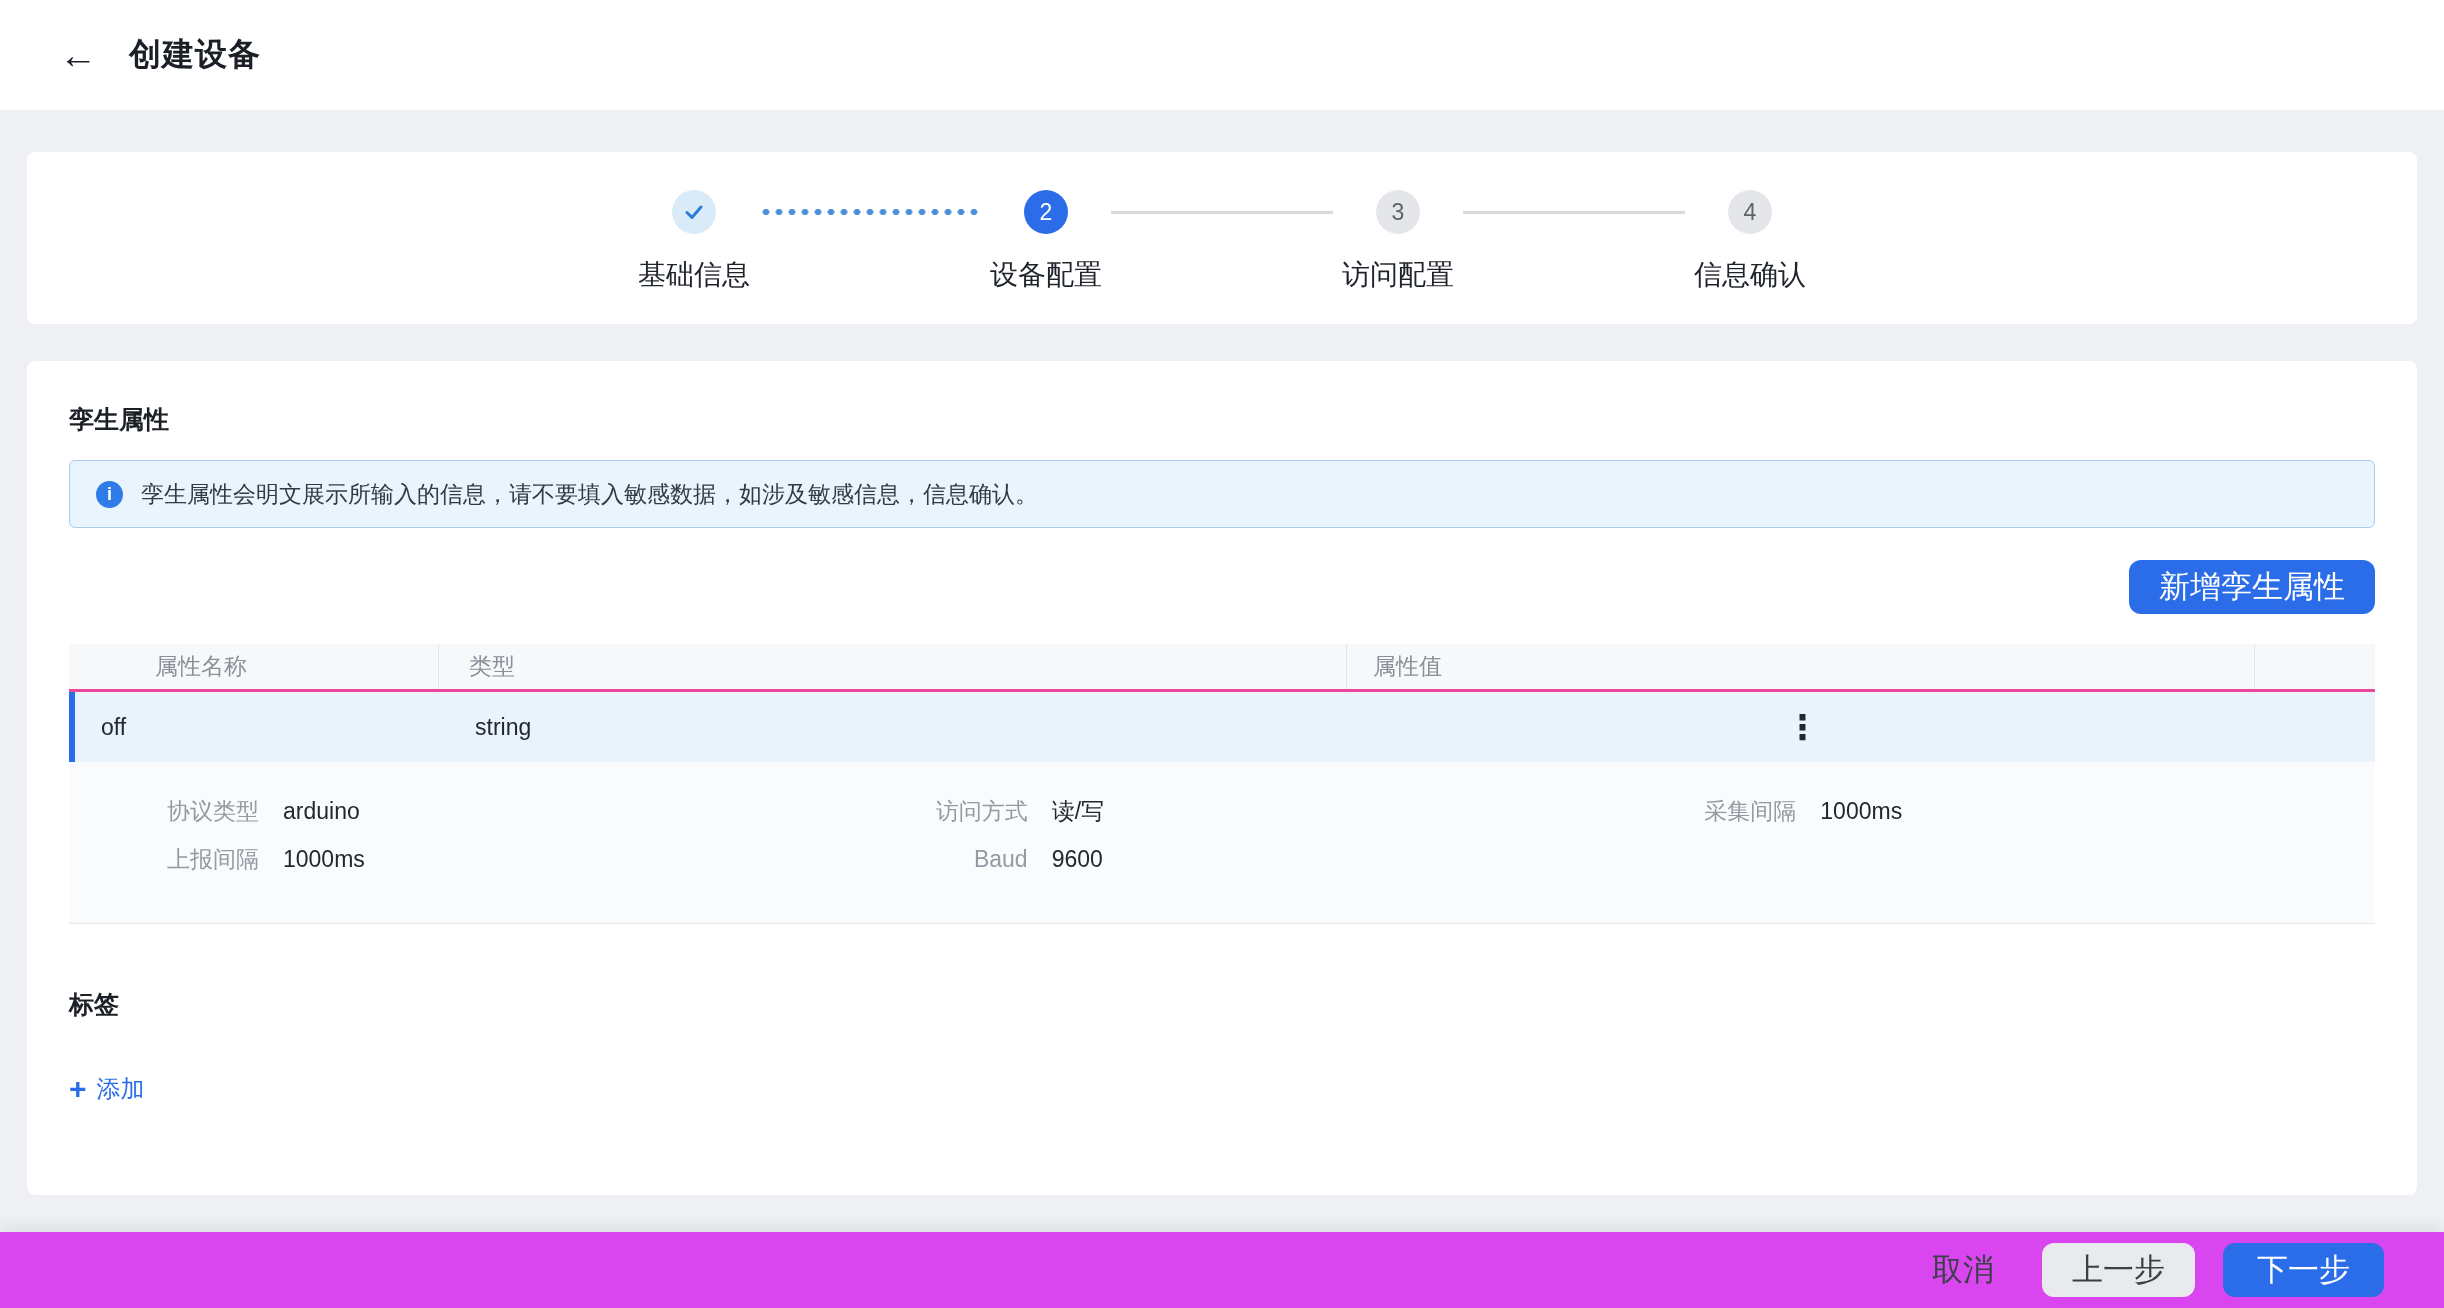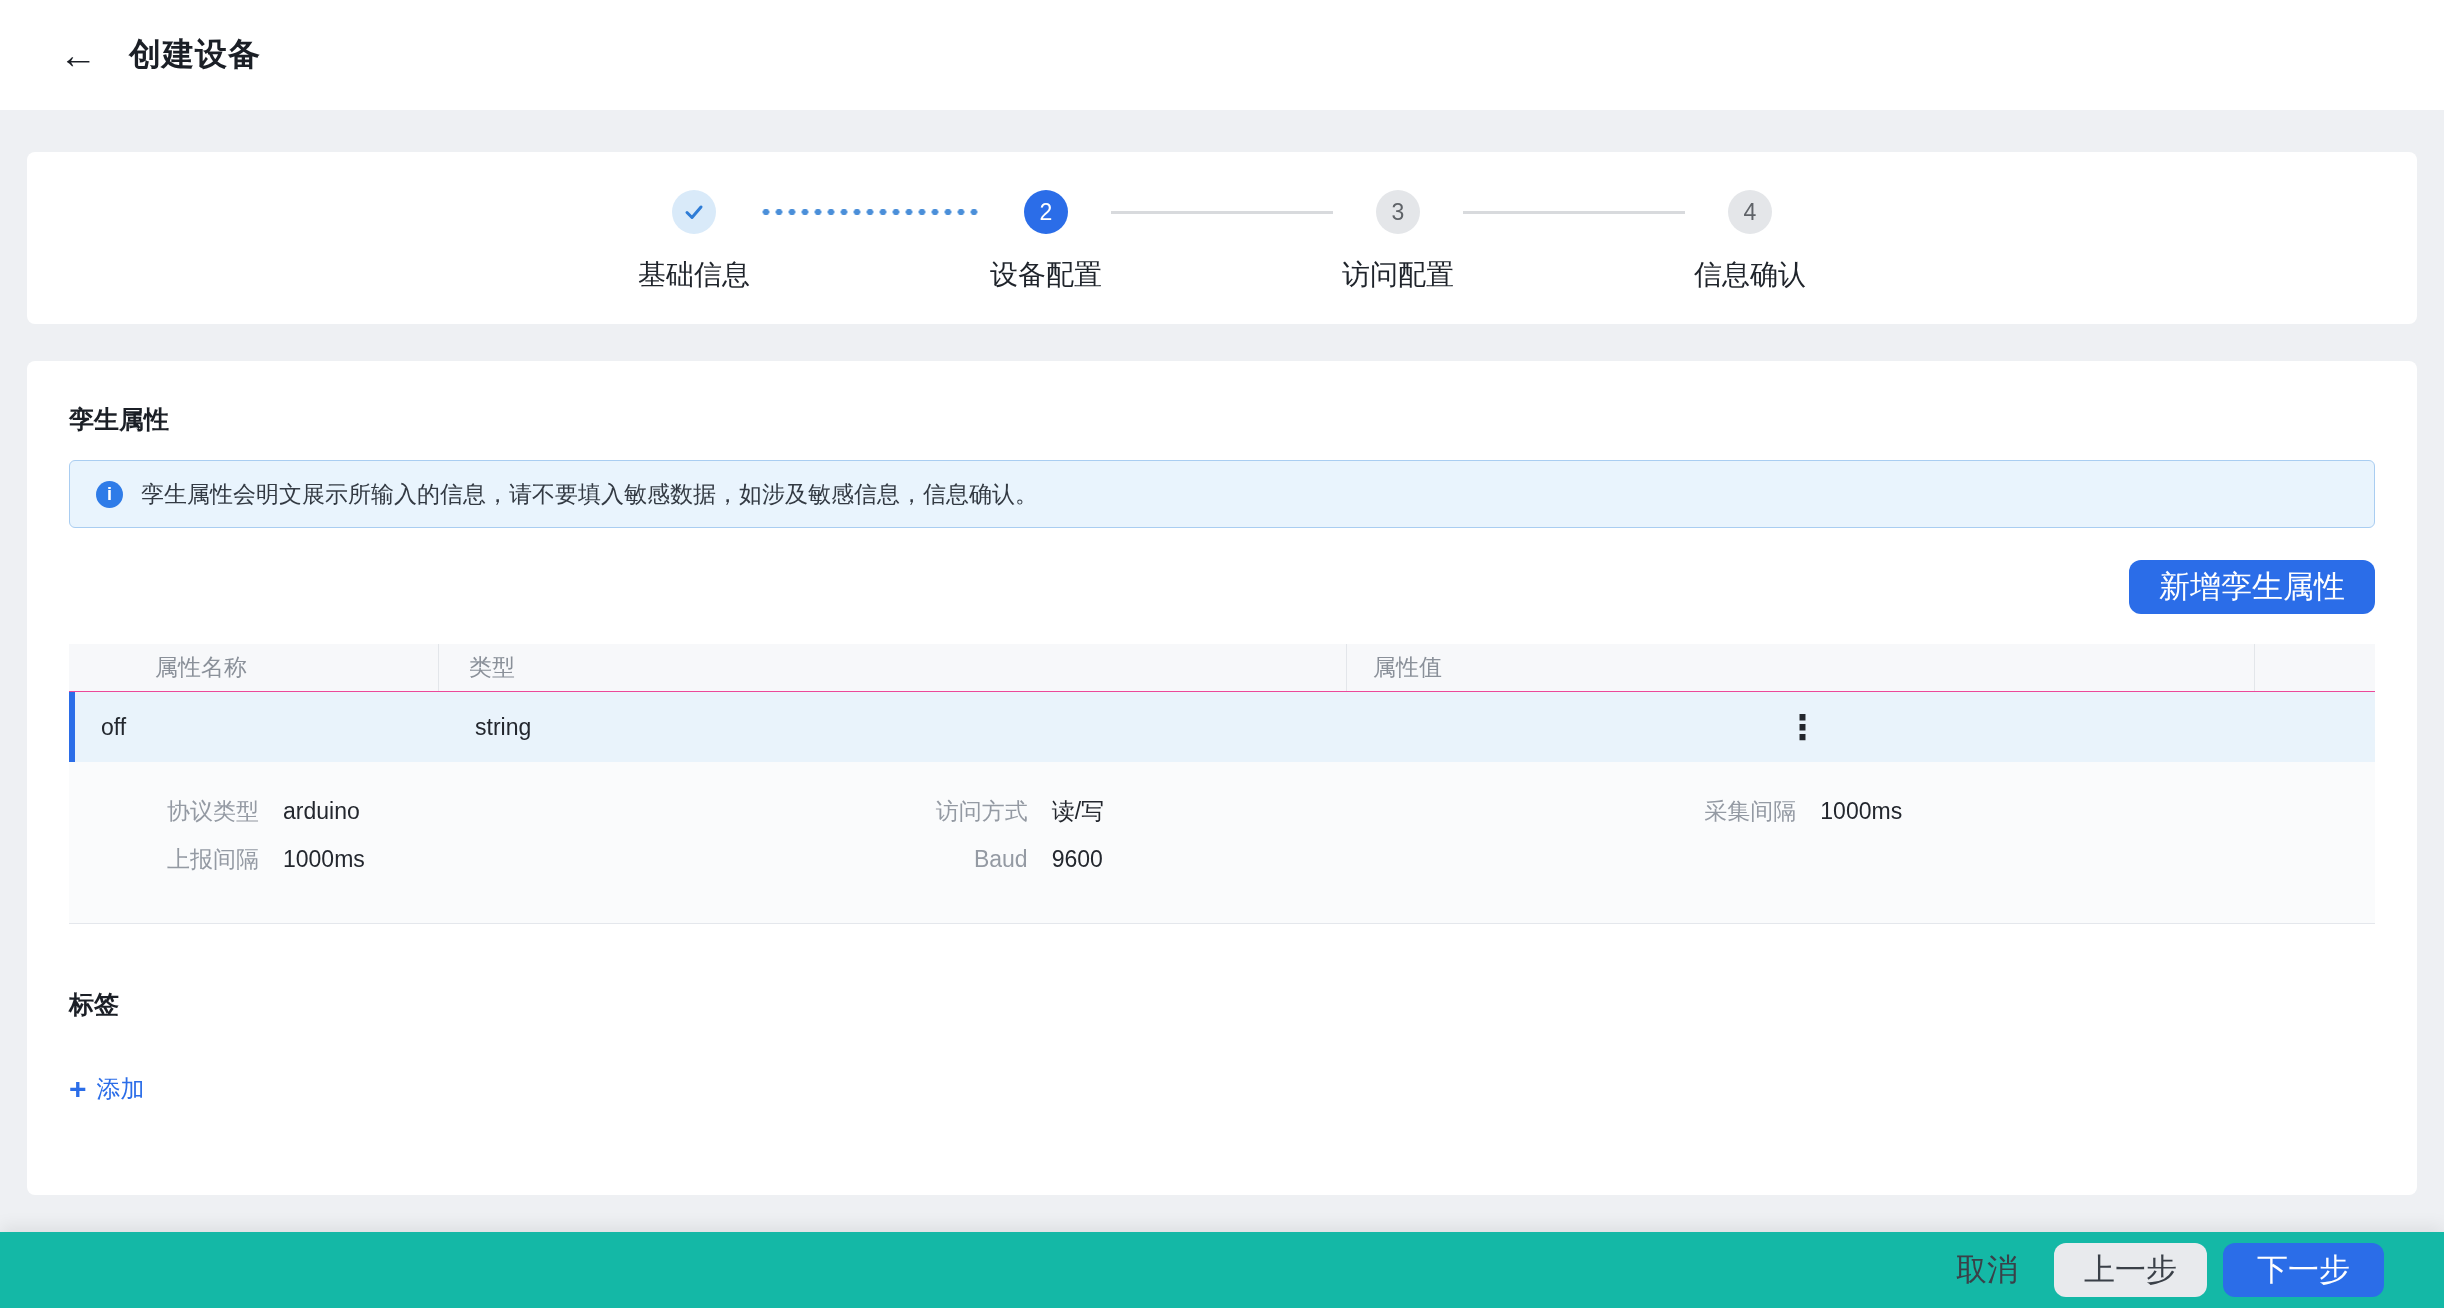--- a/index.html
+++ b/index.html
@@ -106,21 +106,21 @@
 
   
   .table { margin-top: 30px; width: 100%; }
   .thead, .trow {
     display: grid;
     grid-template-columns: 370px 1fr 1fr 120px;
   }
   .thead {
     background: #f7f8fa;
     height: 48px;
-    border-bottom: 1px solid #ec4899;
+    border-bottom: 3px solid #ec4899;
   }
   .th {
     display: flex; align-items: center;
     font-size: 23px; color: #8a9099;
   }
   .th:not(:last-child) { border-right: 1px solid #e3e6ea; }
   .th-name { padding-left: 86px; }
   .th-type { padding-left: 30px; }
   .th-value { padding-left: 26px; }
 
@@ -168,24 +168,24 @@
     color: #2b6de8; font-size: 24px; cursor: pointer;
     text-decoration: none;
   }
   .plus { font-size: 30px; font-weight: 700; margin-right: 10px; line-height: 1; }
 
   
   .footer {
     position: absolute;
     left: 0; bottom: 0;
     width: 100%; height: 76px;
-    background: #14b8a6;
+    background: #d946ef;
     box-shadow: 0 -6px 16px rgba(0,0,0,0.07);
     display: flex; align-items: center; justify-content: flex-end;
-    gap: 16px;
+    gap: 28px;
     padding-right: 60px;
   }
   .btn.footer-btn { height: 54px; }
   .btn.primary.footer-btn { padding: 0 34px; }
   .btn.gray.footer-btn { padding: 0 30px; }
 </style>
 </head>
 <body>
 
 <header class="topbar">

